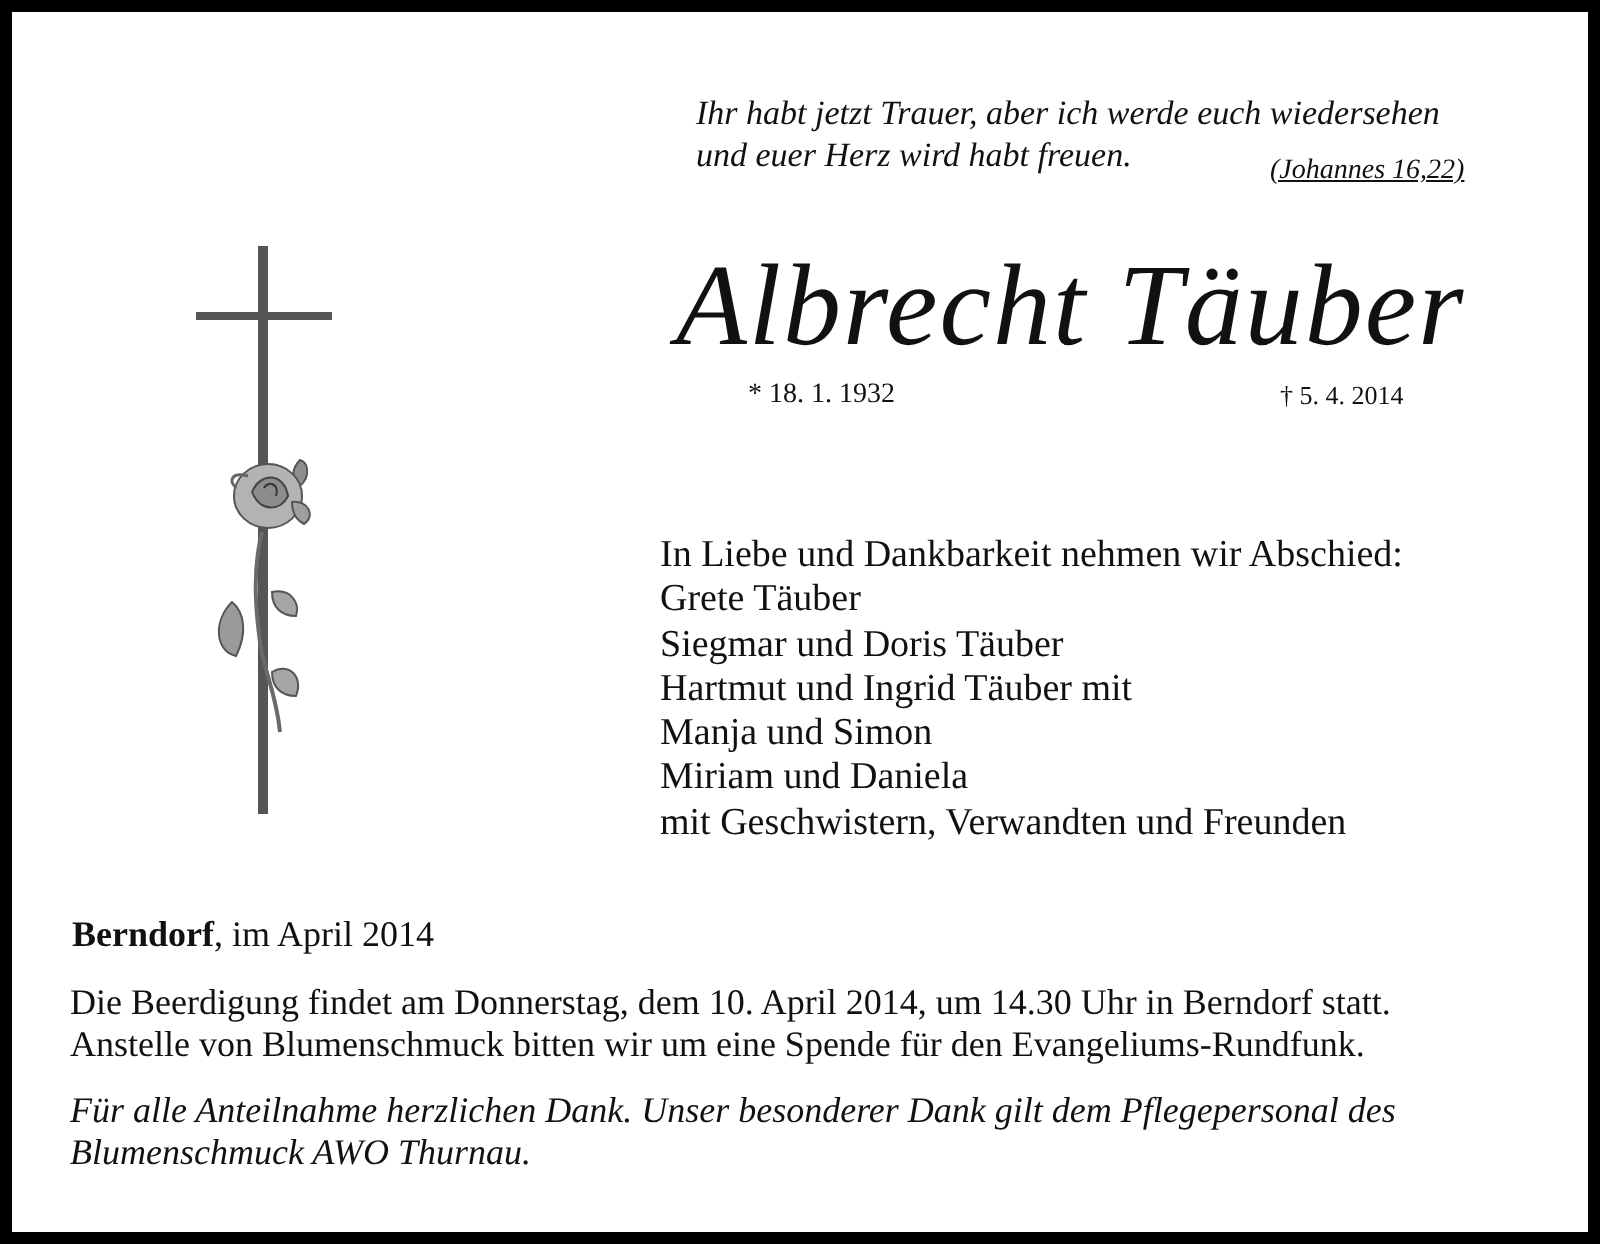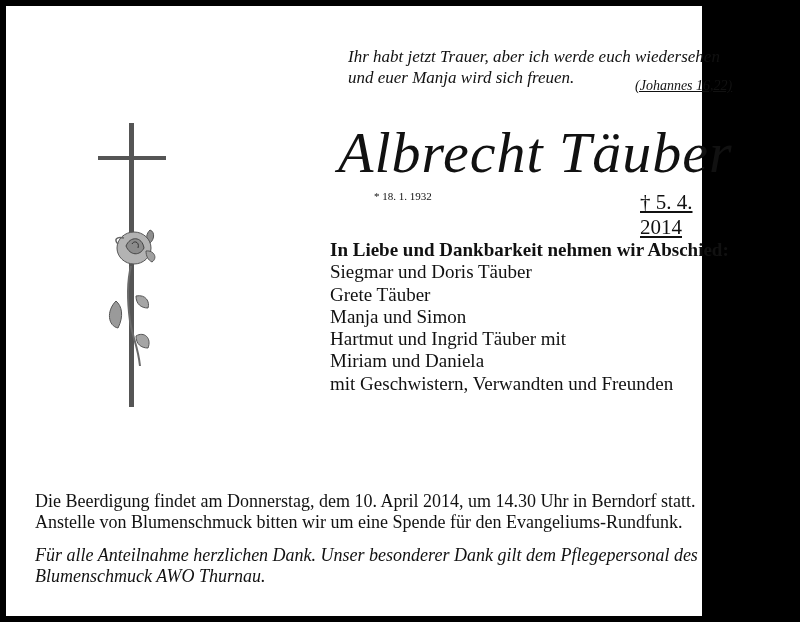--- a/index.html
+++ b/index.html
@@ -1,42 +1,42 @@
 <!DOCTYPE html>
 <html><head>
 <meta charset="utf-8">
 <style>
   html, body { margin: 0; padding: 0; background: #000; }
   body { width: 800px; height: 622px; position: relative; overflow: hidden; }
   .sheet {
-    position: absolute; left: 6px; top: 6px; width: 696px; height: 610px;
+    position: absolute; left: 6px; top: 6px; width: 788px; height: 610px;
     background: #fff;
     font-family: "Liberation Serif", "DejaVu Serif", serif;
     color: #111;
   }
   .motto {
     position: absolute; left: 342px; top: 40px; width: 420px;
     font-style: italic; font-size: 17px; line-height: 21px;
   }
   .motto .ref {
     position: absolute; left: 287px; top: 29px;
     font-size: 14px;
     text-decoration: underline;
   }
   .name {
     position: absolute; left: 332px; top: 112px;
     font-style: italic; font-size: 58px; line-height: 70px; letter-spacing: 1px;
     white-space: nowrap;
   }
-  .born { position: absolute; left: 368px; top: 184px; font-size: 11px; }
-  .died { position: absolute; left: 634px; top: 184px; font-size: 21px; text-decoration: underline; }
+  .born { position: absolute; left: 368px; top: 184px; font-size: 14px; }
+  .died { position: absolute; left: 634px; top: 184px; font-size: 13px; }
   .mourners {
     position: absolute; left: 324px; top: 233px; font-size: 19px; line-height: 22.3px;
   }
-  .mourners .head { font-weight: bold; }
+  .mourners .head { font-weight: normal; margin-top: 28px; }
   .place {
     position: absolute; left: 30px; top: 451px; font-size: 18px;
   }
   .place b { font-weight: bold; }
   .funeral {
     position: absolute; left: 29px; top: 485px; font-size: 18px; line-height: 21px;
     width: 770px;
   }
   .thanks {
     position: absolute; left: 29px; top: 539px; font-size: 18px; line-height: 21px;
@@ -46,21 +46,21 @@
   .crossart { position: absolute; left: 80px; top: 110px; width: 100px; height: 300px; }
   .line { display: block; white-space: nowrap; }
 </style>
 </head>
 <body>
 
 <div class="sheet">
 
   <div class="motto">
     <span class="line">Ihr habt jetzt Trauer, aber ich werde euch wiedersehen</span>
-    <span class="line">und euer Manja wird sich freuen.</span>
+    <span class="line">und euer Herz wird habt freuen.</span>
     <span class="ref">(Johannes 16,22)</span>
   </div>
 
   <svg class="crossart" viewBox="0 0 100 300">
 
     <rect x="43" y="7" width="5" height="284" fill="#555"></rect>
     <rect x="12" y="40" width="68" height="4" fill="#555"></rect>
 
     <path d="M45 150 C40 170 42 190 44 205 C46 220 52 230 54 250" stroke="#6a6a6a" stroke-width="2" fill="none"></path>
 
@@ -75,28 +75,31 @@
     <path d="M46 128 C48 124 54 126 52 132" stroke="#333" stroke-width="1" fill="none"></path>
     <path d="M60 135 C68 134 72 142 66 146 C62 144 60 140 60 135 Z" fill="#a0a0a0" stroke="#555" stroke-width="1"></path>
   </svg>
 
   <div class="name">Albrecht Täuber</div>
   <div class="born">* 18. 1. 1932</div>
   <div class="died">† 5. 4. 2014</div>
 
   <div class="mourners">
     <span class="line head">In Liebe und Dankbarkeit nehmen wir Abschied:</span>
+    <span class="line">Grete Täuber</span>
     <span class="line">Siegmar und Doris Täuber</span>
-    <span class="line">Grete Täuber</span>
+    <span class="line">Hartmut und Ingrid Täuber mit</span>
     <span class="line">Manja und Simon</span>
-    <span class="line">Hartmut und Ingrid Täuber mit</span>
     <span class="line">Miriam und Daniela</span>
     <span class="line">mit Geschwistern, Verwandten und Freunden</span>
   </div>
 
+  <div class="place">
+    <b>Berndorf</b><span>, im April 2014</span>
+  </div>
 
   <div class="funeral">
     <span class="line">Die Beerdigung findet am Donnerstag, dem 10. April 2014, um 14.30 Uhr in Berndorf statt.</span>
     <span class="line">Anstelle von Blumenschmuck bitten wir um eine Spende für den Evangeliums-Rundfunk.</span>
   </div>
 
   <div class="thanks">
     <span class="line">Für alle Anteilnahme herzlichen Dank. Unser besonderer Dank gilt dem Pflegepersonal des</span>
     <span class="line">Blumenschmuck AWO Thurnau.</span>
   </div>

